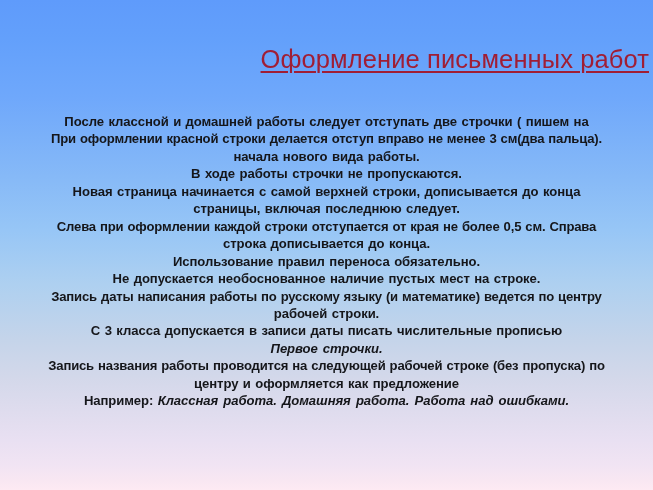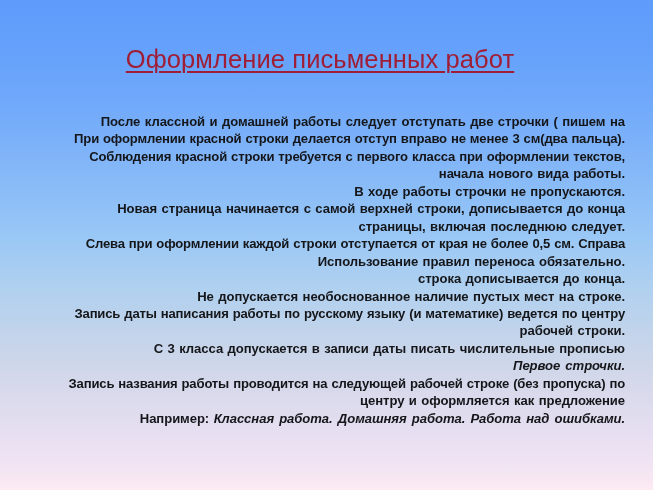--- a/index.html
+++ b/index.html
@@ -36,23 +36,23 @@
         #f8e7f2  98%,
         #fdeaf3 100%
       );
     overflow: hidden;
   }
 
   
   .title-block {
     position: absolute;
     left: 0;
-    right: 13px;
+    right: 4px;
     top: 44px;
-    text-align: center;
+    text-align: right;
   }
   .title-line {
     display: block;
     color: #a01e35;
     font-family: "Liberation Sans", sans-serif;
     font-size: 25.5px;
     font-weight: 400;
     line-height: 30px;
     letter-spacing: 0.1px;
     white-space: nowrap;
@@ -62,21 +62,21 @@
     text-decoration-thickness: 2px;
     text-underline-offset: 3px;
   }
 
   
   .body-block {
     position: absolute;
     left: 28px;
     right: 28px;
     top: 113px;
-    text-align: right;
+    text-align: center;
   }
   .body-line {
     color: #15161a;
     font-family: "Liberation Sans", sans-serif;
     font-size: 13.1px;
     font-weight: bold;
     line-height: 17.45px;
     letter-spacing: -0.07px;
     word-spacing: 0.9px;
     white-space: nowrap;
@@ -103,28 +103,27 @@
 
 <div class="slide">
 
   <div class="title-block">
     <div class="title-line"><span>Оформление письменных работ</span></div>
   </div>
 
   <div class="body-block">
     <div class="body-line">После классной и домашней работы следует отступать две строчки ( пишем на</div>
     <div class="body-line tight">При оформлении красной строки делается  отступ вправо не менее 3 см(два пальца).</div>
-    <div class="body-line tight">Соблюдения  красной строки требуется  с первого класса при оформлении текстов,</div>
     <div class="body-line">начала нового вида работы.</div>
     <div class="body-line">В ходе работы  строчки не пропускаются.</div>
     <div class="body-line">Новая страница начинается с самой верхней строки, дописывается  до конца</div>
     <div class="body-line">страницы, включая последнюю следует.</div>
     <div class="body-line tight">Слева  при оформлении каждой строки отступается  от края не более 0,5 см. Справа</div>
+    <div class="body-line">строка дописывается до конца.</div>
     <div class="body-line">Использование правил переноса обязательно.</div>
-    <div class="body-line">строка дописывается до конца.</div>
     <div class="body-line">Не допускается  необоснованное наличие пустых  мест на строке.</div>
     <div class="body-line tight">Запись даты написания работы по русскому языку (и математике)  ведется по центру</div>
     <div class="body-line">рабочей строки.</div>
     <div class="body-line">С 3 класса допускается в записи даты писать числительные  прописью</div>
     <div class="body-line italic">Первое  строчки.</div>
     <div class="body-line tight">Запись названия работы проводится на следующей рабочей строке (без пропуска) по</div>
     <div class="body-line">центру и оформляется как предложение</div>
     <div class="body-line"><span class="up">Например:</span> <span class="ital">Классная  работа.  Домашняя  работа.  Работа  над ошибками.</span></div>
   </div>
 

